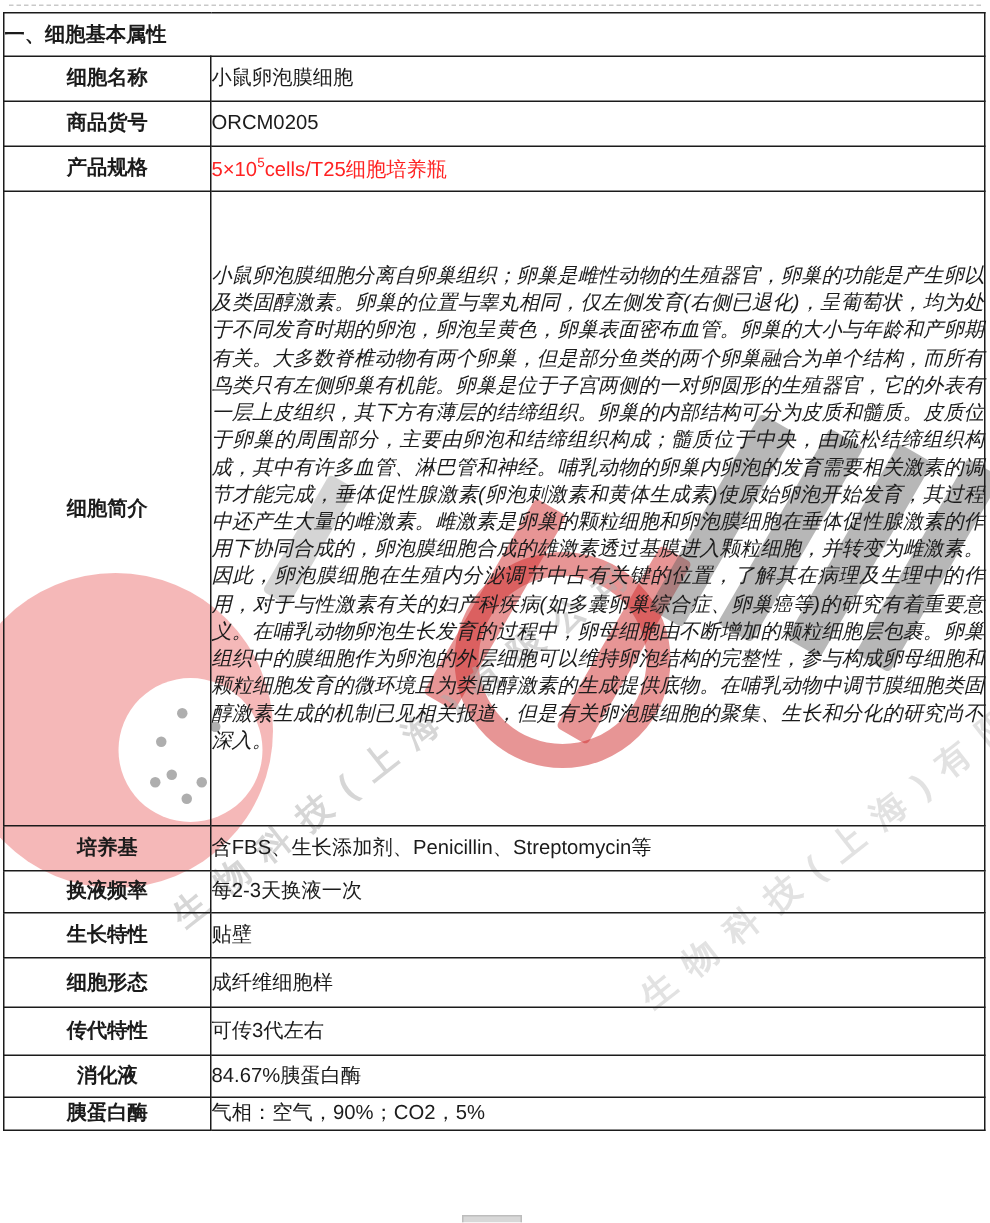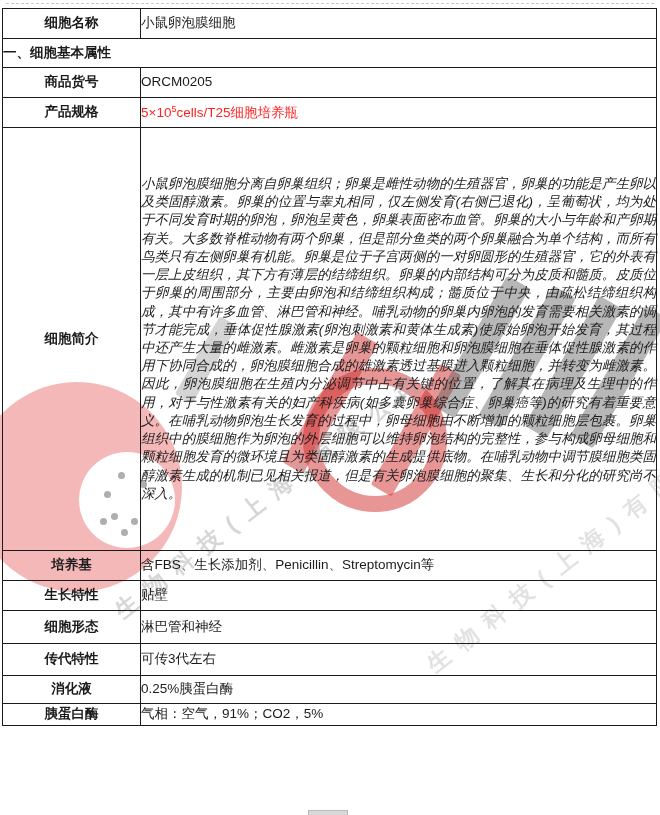--- a/index.html
+++ b/index.html
@@ -68,62 +68,66 @@
     <div class="wm-text" style="left:118px;top:598px;transform:rotate(-38deg);">生物科技(上海)有限公司</div>
     <div class="wm-text" style="left:430px;top:652px;transform:rotate(-38deg);opacity:.7;">生物科技(上海)有限公司</div>
   </div>
 
   <table class="spec">
     <colgroup>
         <col style="width:138px">
         <col>
       </colgroup>
     <tbody>
+      <tr style="height:29px">
+        <td class="title-cell" colspan="2">一、细胞基本属性</td>
+      </tr>
       <tr style="height:30px">
         <td class="lbl">细胞名称</td>
         <td class="val">小鼠卵泡膜细胞</td>
-      </tr>
-      <tr style="height:29px">
-        <td class="title-cell" colspan="2">一、细胞基本属性</td>
       </tr>
       <tr style="height:30px">
         <td class="lbl">商品货号</td>
         <td class="val">ORCM0205</td>
       </tr>
       <tr style="height:30px">
         <td class="lbl">产品规格</td>
         <td class="val">
           <span class="spec-red"><span>5×10</span><sup>5</sup><span>cells/T25细胞培养瓶</span></span>
         </td>
       </tr>
       <tr style="height:423px">
         <td class="lbl">细胞简介</td>
         <td class="val-intro">小鼠卵泡膜细胞分离自卵巢组织；卵巢是雌性动物的生殖器官，卵巢的功能是产生卵以及类固醇激素。卵巢的位置与睾丸相同，仅左侧发育(右侧已退化)，呈葡萄状，均为处于不同发育时期的卵泡，卵泡呈黄色，卵巢表面密布血管。卵巢的大小与年龄和产卵期有关。大多数脊椎动物有两个卵巢，但是部分鱼类的两个卵巢融合为单个结构，而所有鸟类只有左侧卵巢有机能。卵巢是位于子宫两侧的一对卵圆形的生殖器官，它的外表有一层上皮组织，其下方有薄层的结缔组织。卵巢的内部结构可分为皮质和髓质。皮质位于卵巢的周围部分，主要由卵泡和结缔组织构成；髓质位于中央，由疏松结缔组织构成，其中有许多血管、淋巴管和神经。哺乳动物的卵巢内卵泡的发育需要相关激素的调节才能完成，垂体促性腺激素(卵泡刺激素和黄体生成素)使原始卵泡开始发育，其过程中还产生大量的雌激素。雌激素是卵巢的颗粒细胞和卵泡膜细胞在垂体促性腺激素的作用下协同合成的，卵泡膜细胞合成的雄激素透过基膜进入颗粒细胞，并转变为雌激素。因此，卵泡膜细胞在生殖内分泌调节中占有关键的位置，了解其在病理及生理中的作用，对于与性激素有关的妇产科疾病(如多囊卵巢综合症、卵巢癌等)的研究有着重要意义。在哺乳动物卵泡生长发育的过程中，卵母细胞由不断增加的颗粒细胞层包裹。卵巢组织中的膜细胞作为卵泡的外层细胞可以维持卵泡结构的完整性，参与构成卵母细胞和颗粒细胞发育的微环境且为类固醇激素的生成提供底物。在哺乳动物中调节膜细胞类固醇激素生成的机制已见相关报道，但是有关卵泡膜细胞的聚集、生长和分化的研究尚不深入。</td>
       </tr>
       <tr style="height:30px">
         <td class="lbl">培养基</td>
         <td class="val">含FBS、生长添加剂、Penicillin、Streptomycin等</td>
       </tr>
+      <tr style="height:28px">
+        <td class="lbl">换液频率</td>
+        <td class="val">每2-3天换液一次</td>
+      </tr>
       <tr style="height:30px">
         <td class="lbl">生长特性</td>
         <td class="val">贴壁</td>
       </tr>
       <tr style="height:33px">
         <td class="lbl">细胞形态</td>
-        <td class="val">淋巴管和神经</td>
+        <td class="val">成纤维细胞样</td>
       </tr>
       <tr style="height:32px">
         <td class="lbl">传代特性</td>
         <td class="val">可传3代左右</td>
       </tr>
       <tr style="height:28px">
         <td class="lbl">消化液</td>
-        <td class="val">0.25%胰蛋白酶</td>
+        <td class="val">84.67%胰蛋白酶</td>
       </tr>
       <tr style="height:22px">
         <td class="lbl">胰蛋白酶</td>
-        <td class="val">气相：空气，91%；CO2，5%</td>
+        <td class="val">气相：空气，90%；CO2，5%</td>
       </tr>
     </tbody>
   </table>
 
   <div class="hscroll-thumb"></div>
 </div>
 
 </body></html>

